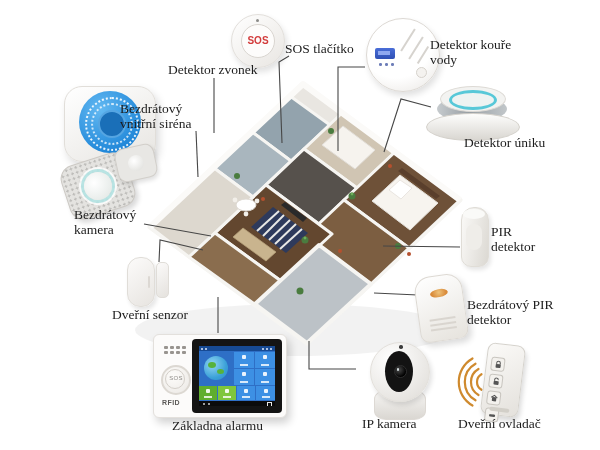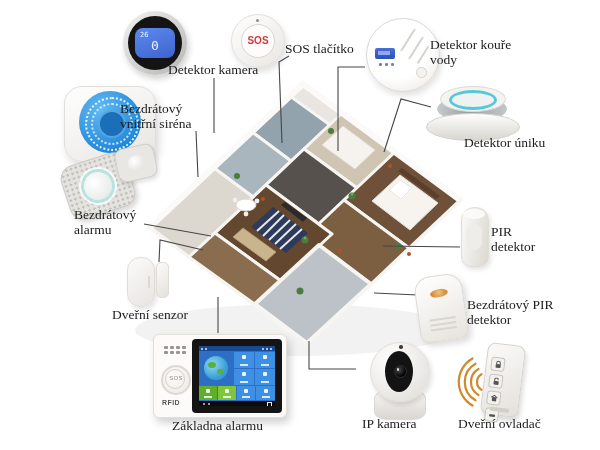--- a/index.html
+++ b/index.html
@@ -224,27 +224,20 @@
     </g>
 
     <g fill="none" stroke="#cf8a2e" stroke-width="2.2" stroke-linecap="round">
       <path d="M481.5 374.2 A9 9 0 0 0 481.5 389.8"></path>
       <path d="M478.5 369 A15 15 0 0 0 478.5 395"></path>
       <path d="M475.5 363.7 A21 21 0 0 0 475.5 400.3"></path>
       <path d="M472.5 358.5 A27 27 0 0 0 472.5 405.5"></path>
     </g>
   </svg>
 
-  <div class="device gas">
-    <div class="bezel"></div>
-    <div class="lcd">
-      <span class="t1">26</span>
-      <span class="t2">0</span>
-    </div>
-  </div>
 
   <div class="device sosbtn">
     <span class="dot"></span>
     <div class="inner">
       <span class="txt">SOS</span>
     </div>
   </div>
 
   <div class="device water">
     <div class="lcd">
@@ -407,25 +400,25 @@
       </span>
       <span class="k">
         <svg width="9" height="9" viewBox="0 0 10 10">
             <rect x="1.6" y="3.8" width="6.8" height="2.6" rx="1.3" fill="#555"></rect>
           </svg>
       </span>
     </div>
     <div class="band"></div>
   </div>
 
-  <div class="lbl" style="left:168px;top:62px">Detektor kamera</div>
+  <div class="lbl" style="left:168px;top:62px">Detektor zvonek</div>
   <div class="lbl" style="left:285px;top:41px">SOS tlačítko</div>
   <div class="lbl" style="left:430px;top:37px;width:94px">Detektor kouře vody</div>
   <div class="lbl" style="left:464px;top:135px">Detektor úniku</div>
   <div class="lbl" style="left:120px;top:101px;width:95px">Bezdrátový vnitřní siréna</div>
-  <div class="lbl" style="left:74px;top:207px;width:84px">Bezdrátový alarmu</div>
+  <div class="lbl" style="left:74px;top:207px;width:84px">Bezdrátový kamera</div>
   <div class="lbl" style="left:172px;top:418px">Základna alarmu</div>
   <div class="lbl" style="left:112px;top:307px">Dveřní senzor</div>
   <div class="lbl" style="left:362px;top:416px">IP kamera</div>
   <div class="lbl" style="left:458px;top:416px">Dveřní ovladač</div>
   <div class="lbl" style="left:491px;top:224px;width:62px">PIR detektor</div>
   <div class="lbl" style="left:467px;top:297px;width:114px">Bezdrátový PIR detektor</div>
 </div>
 
 </body></html>

